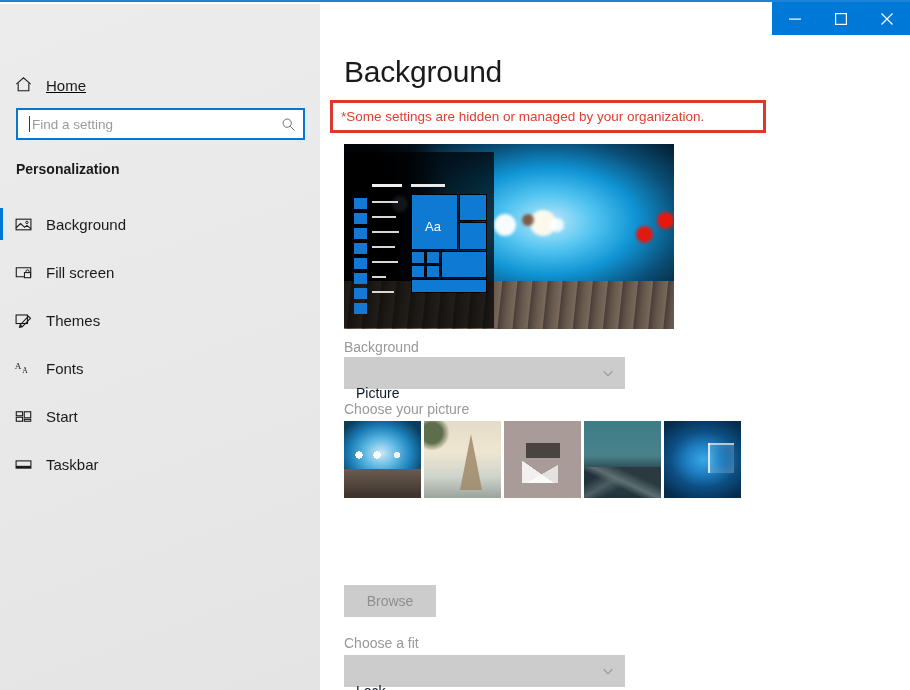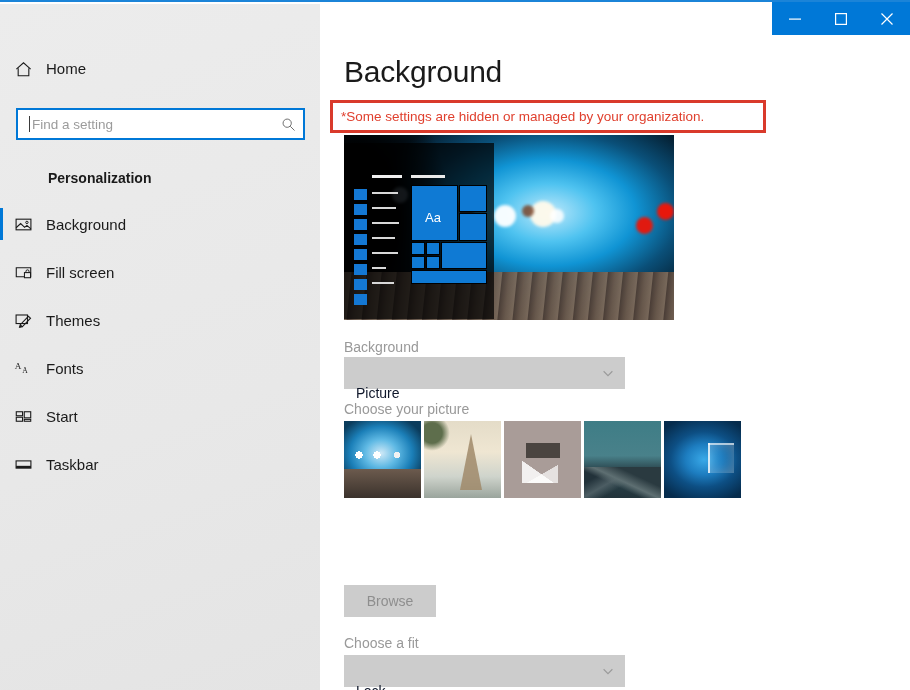--- a/index.html
+++ b/index.html
@@ -42,21 +42,21 @@
   
   #sidebar {
     position: absolute; left: 0; top: 2px;
     width: 320px; height: 688px;
     background: #eaeaea;
     background-image: linear-gradient(160deg, #ececec 0%, #e8e8e8 60%, #e4e4e4 100%);
   }
   #home-row {
     position: absolute; left: 0; top: 56px;
     width: 320px; height: 34px;
-    display: flex; align-items: flex-start;
+    display: flex; align-items: flex-end; text-decoration: underline;
   }
   #home-row .nav-ico { width: 46px; display: flex; justify-content: center; }
   #home-label { font-size: 15px; color: #1a1a1a; }
 
   #searchwrap {
     position: absolute; left: 16px; top: 104px;
     width: 289px; height: 32px;
     background: #ffffff;
     border: 2px solid #0078d7;
     display: flex; align-items: center; justify-content: flex-end;
@@ -70,22 +70,22 @@
     font-size: 13.5px; color: #2b2b2b;
     background: transparent; padding-left: 2px;
   }
   #search-input::placeholder { color: #9b9b9b; opacity: 1; }
   #search-icon-btn {
     width: 30px; height: 28px;
     display: flex; align-items: center; justify-content: center;
   }
 
   #group-title {
-    position: absolute; left: 16px; top: 166px;
-    font-size: 14px; font-weight: bold; color: #1a1a1a; margin-left: 32px;
+    position: absolute; left: 16px; top: 157px;
+    font-size: 14px; font-weight: bold; color: #1a1a1a;
   }
 
   #navlist { position: absolute; left: 0; top: 196px; width: 320px; }
   .nav-item {
     position: relative;
     height: 48px; width: 320px;
     display: flex; align-items: center;
   }
   .nav-item.selected::before {
     content: ""; position: absolute; left: 0; top: 8px;
@@ -114,21 +114,21 @@
     background: #ffffff;
     display: flex; align-items: center;
   }
   #org-banner-text {
     font-size: 13.5px; color: #e0402e; padding-left: 8px;
     white-space: nowrap;
   }
 
   
   #preview {
-    position: absolute; left: 24px; top: 100px;
+    position: absolute; left: 24px; top: 109px;
     width: 330px; height: 185px;
     background: #000;
     overflow: hidden;
   }
   .pv-sky {
     position: absolute; inset: 0;
     background:
       radial-gradient(ellipse 55% 60% at 62% 42%, #bfe9fb 0%, #4fc3f0 26%, #1094d4 48%, #0a4f78 72%, #041827 100%),
       linear-gradient(180deg, #020913 0%, #031a2b 40%, #010a12 100%);
   }

